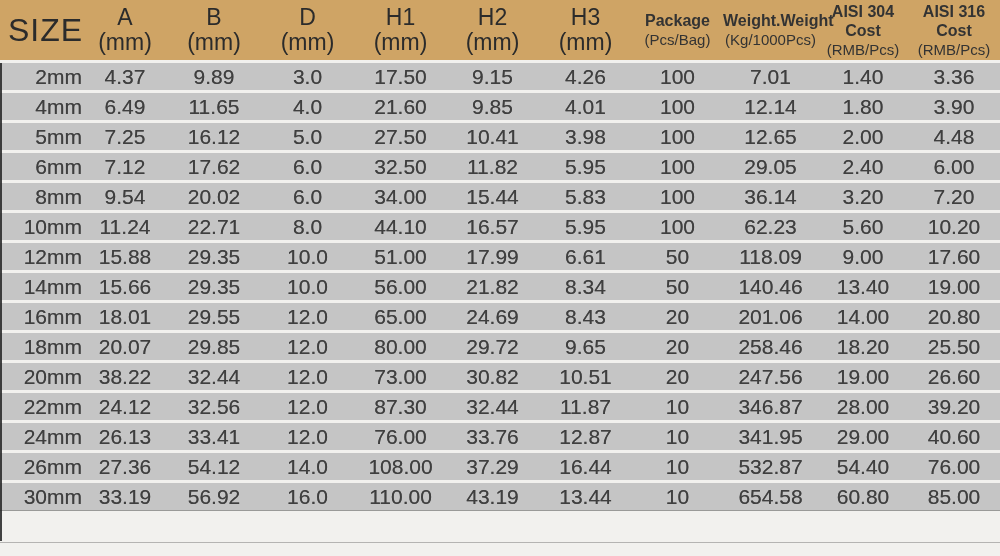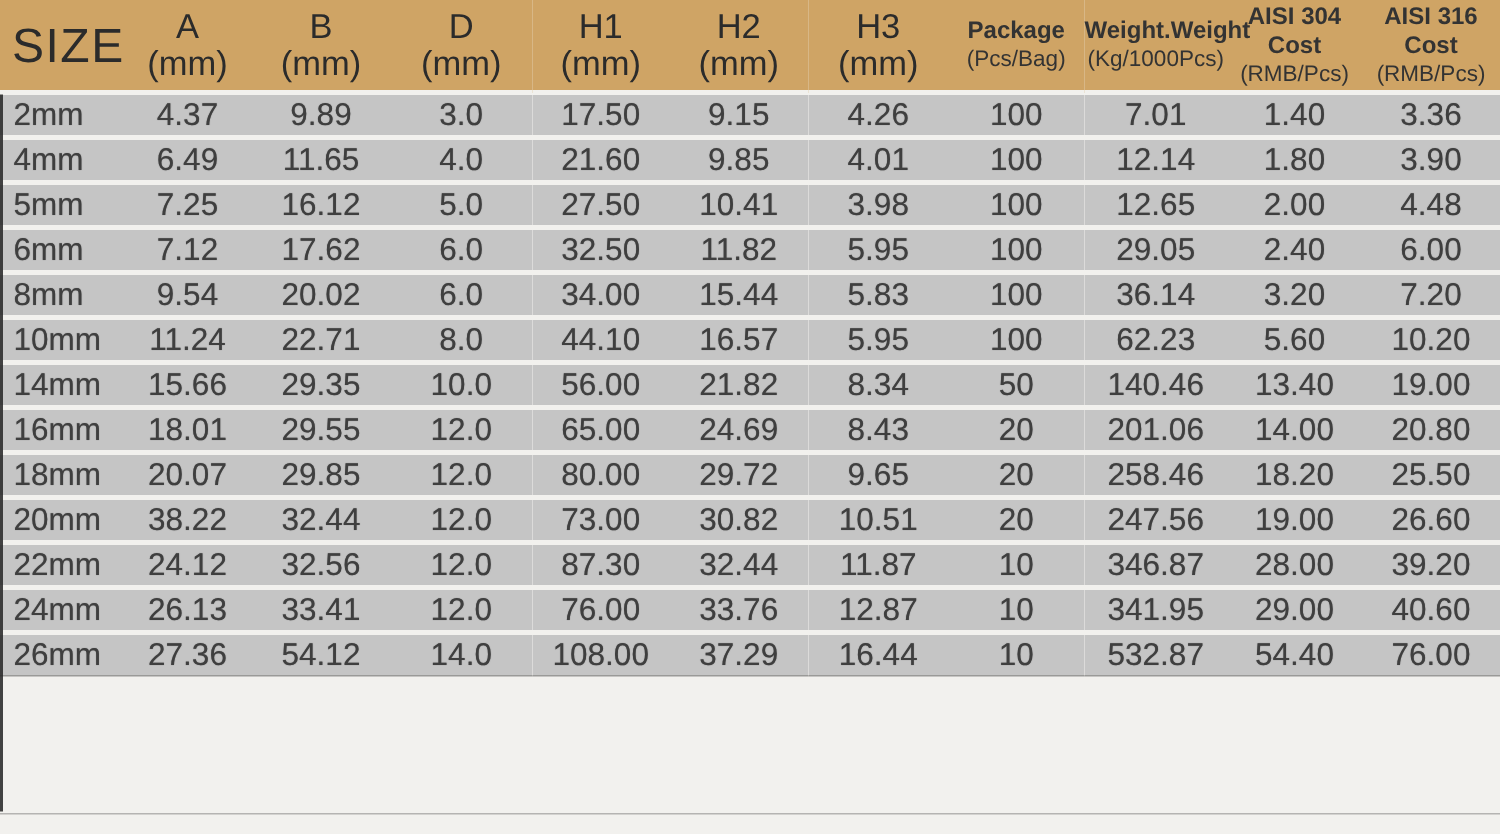--- a/index.html
+++ b/index.html
@@ -49,21 +49,21 @@
     border-bottom:3px solid var(--gap);
     height:27px;
     padding:0;
     text-align:center;
     font-size:21px;
     color:var(--text);
     text-shadow:0 0 0.6px rgba(50,50,50,0.65);
     white-space:nowrap;
     overflow:hidden;
   }
-  tbody td.size-col{text-align:left;padding-left:9px;}
+  tbody td.size-col{text-align:right;padding-left:9px;}
   tbody tr:last-child td{border-bottom-color:#9a9a98;border-bottom-width:1px;}
 
   
   .artifact-left{
     position:absolute;left:0;top:63px;width:2px;height:478px;
     background:rgba(35,35,35,0.85);
   }
   .artifact-bottom{
     position:absolute;left:0;top:542px;width:1000px;height:1px;
     background:rgba(120,120,118,0.5);
@@ -206,20 +206,33 @@
         <td>8.0</td>
         <td>44.10</td>
         <td>16.57</td>
         <td>5.95</td>
         <td>100</td>
         <td>62.23</td>
         <td>5.60</td>
         <td>10.20</td>
       </tr>
       <tr>
+        <td class="size-col">12mm</td>
+        <td>15.88</td>
+        <td>29.35</td>
+        <td>10.0</td>
+        <td>51.00</td>
+        <td>17.99</td>
+        <td>6.61</td>
+        <td>50</td>
+        <td>118.09</td>
+        <td>9.00</td>
+        <td>17.60</td>
+      </tr>
+      <tr>
         <td class="size-col">14mm</td>
         <td>15.66</td>
         <td>29.35</td>
         <td>10.0</td>
         <td>56.00</td>
         <td>21.82</td>
         <td>8.34</td>
         <td>50</td>
         <td>140.46</td>
         <td>13.40</td>
@@ -296,17 +309,30 @@
         <td>54.12</td>
         <td>14.0</td>
         <td>108.00</td>
         <td>37.29</td>
         <td>16.44</td>
         <td>10</td>
         <td>532.87</td>
         <td>54.40</td>
         <td>76.00</td>
       </tr>
+      <tr>
+        <td class="size-col">30mm</td>
+        <td>33.19</td>
+        <td>56.92</td>
+        <td>16.0</td>
+        <td>110.00</td>
+        <td>43.19</td>
+        <td>13.44</td>
+        <td>10</td>
+        <td>654.58</td>
+        <td>60.80</td>
+        <td>85.00</td>
+      </tr>
     </tbody>
 </table>
 
 <div class="artifact-left"></div>
 <div class="artifact-bottom"></div>
 
 </body></html>

